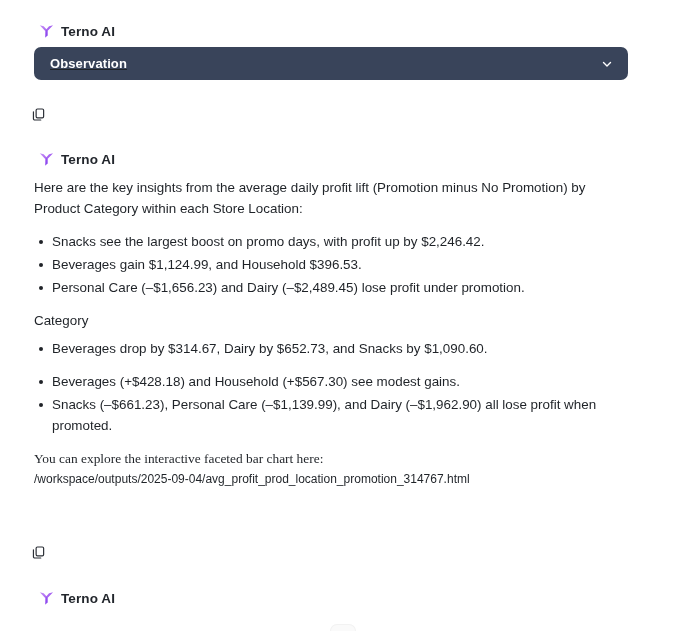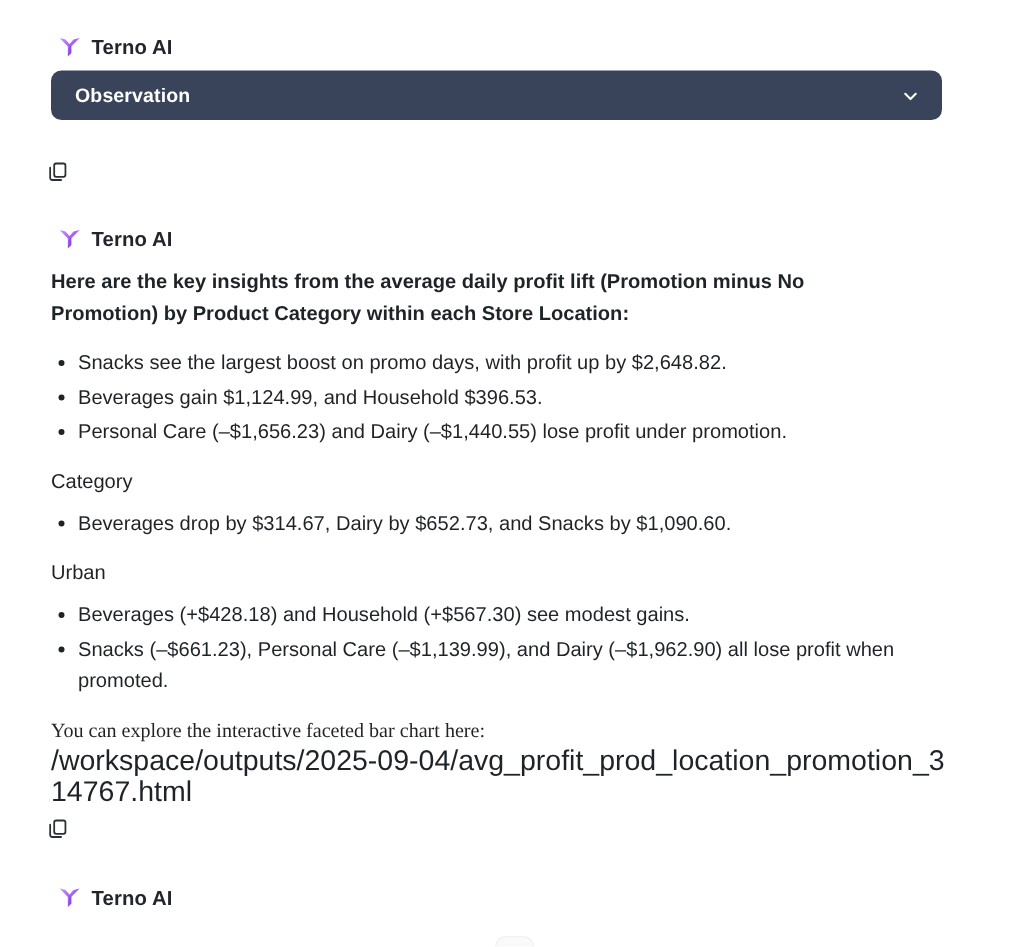--- a/index.html
+++ b/index.html
@@ -52,20 +52,21 @@
     width: 594px;
     height: 33px;
     background: #39445a;
     border-radius: 7px;
     display: flex;
     align-items: center;
     justify-content: space-between;
     box-sizing: border-box;
     padding: 0 14px 0 16px;
     cursor: pointer;
+    text-decoration: underline;
   }
   .observation-label {
     color: #ffffff;
     font-size: 13px;
     font-weight: bold;
     letter-spacing: 0.1px;
   }
   .chevron {
     width: 14px;
     height: 14px;
@@ -97,21 +98,20 @@
     left: 34px;
     top: 177px;
     width: 600px;
   }
   .para {
     font-size: 13.4px;
     line-height: 21px;
     color: #1f2328;
     margin: 0 0 12px 0;
     max-width: 570px;
-    font-weight: bold;
   }
   .group-head {
     font-size: 13.4px;
     line-height: 21px;
     color: #1f2328;
     margin: 0 0 7px 0;
   }
   ul.bullets {
     list-style: none;
     margin: 0 0 12px 0;
@@ -137,21 +137,21 @@
     background: #1f2328;
   }
   .footer-para {
     font-size: 13.4px;
     line-height: 21px;
     color: #1f2328;
     margin: 3px 0 0 0;
     font-family: Liberation Serif, serif;
   }
   .path-line {
-    font-size: 19px;
+    font-size: 12px;
     line-height: 21px;
     color: #1f2328;
     word-break: break-all;
   }
 
   
   .ghost-partial {
     position: absolute;
     left: 330px;
     top: 624px;
@@ -204,31 +204,30 @@
       <path d="M11.8 9.4 L13.4 11.3 L13.4 17.4 L11.0 19.9 Z" fill="#8b49ef" opacity="0.85"></path>
     </svg>
     <span class="agent-name">Terno AI</span>
   </div>
 
   <div class="msg-body">
 
     <p class="para">Here are the key insights from the average daily profit lift (Promotion minus No Promotion) by Product Category within each Store Location:</p>
 
     <ul class="bullets">
-      <li>Snacks see the largest boost on promo days, with profit up by $2,648.82.</li>
+      <li>Snacks see the largest boost on promo days, with profit up by $2,246.42.</li>
       <li>Beverages gain $1,124.99, and Household $396.53.</li>
-      <li>Personal Care (–$1,656.23) and Dairy (–$1,440.55) lose profit under promotion.</li>
+      <li>Personal Care (–$1,656.23) and Dairy (–$2,489.45) lose profit under promotion.</li>
     </ul>
 
     <p class="group-head">Category</p>
     <ul class="bullets">
       <li>Beverages drop by $314.67, Dairy by $652.73, and Snacks by $1,090.60.</li>
     </ul>
 
-    <p class="group-head">Urban</p>
     <ul class="bullets">
       <li>Beverages (+$428.18) and Household (+$567.30) see modest gains.</li>
       <li>Snacks (–$661.23), Personal Care (–$1,139.99), and Dairy (–$1,962.90) all lose profit when promoted.</li>
     </ul>
 
     <p class="footer-para">You can explore the interactive faceted bar chart here:</p>
     <div class="path-line">/workspace/outputs/2025-09-04/avg_profit_prod_location_promotion_314767.html</div>
   </div>
 
   <button class="copy-btn" style="left:27px; top:541px;">

